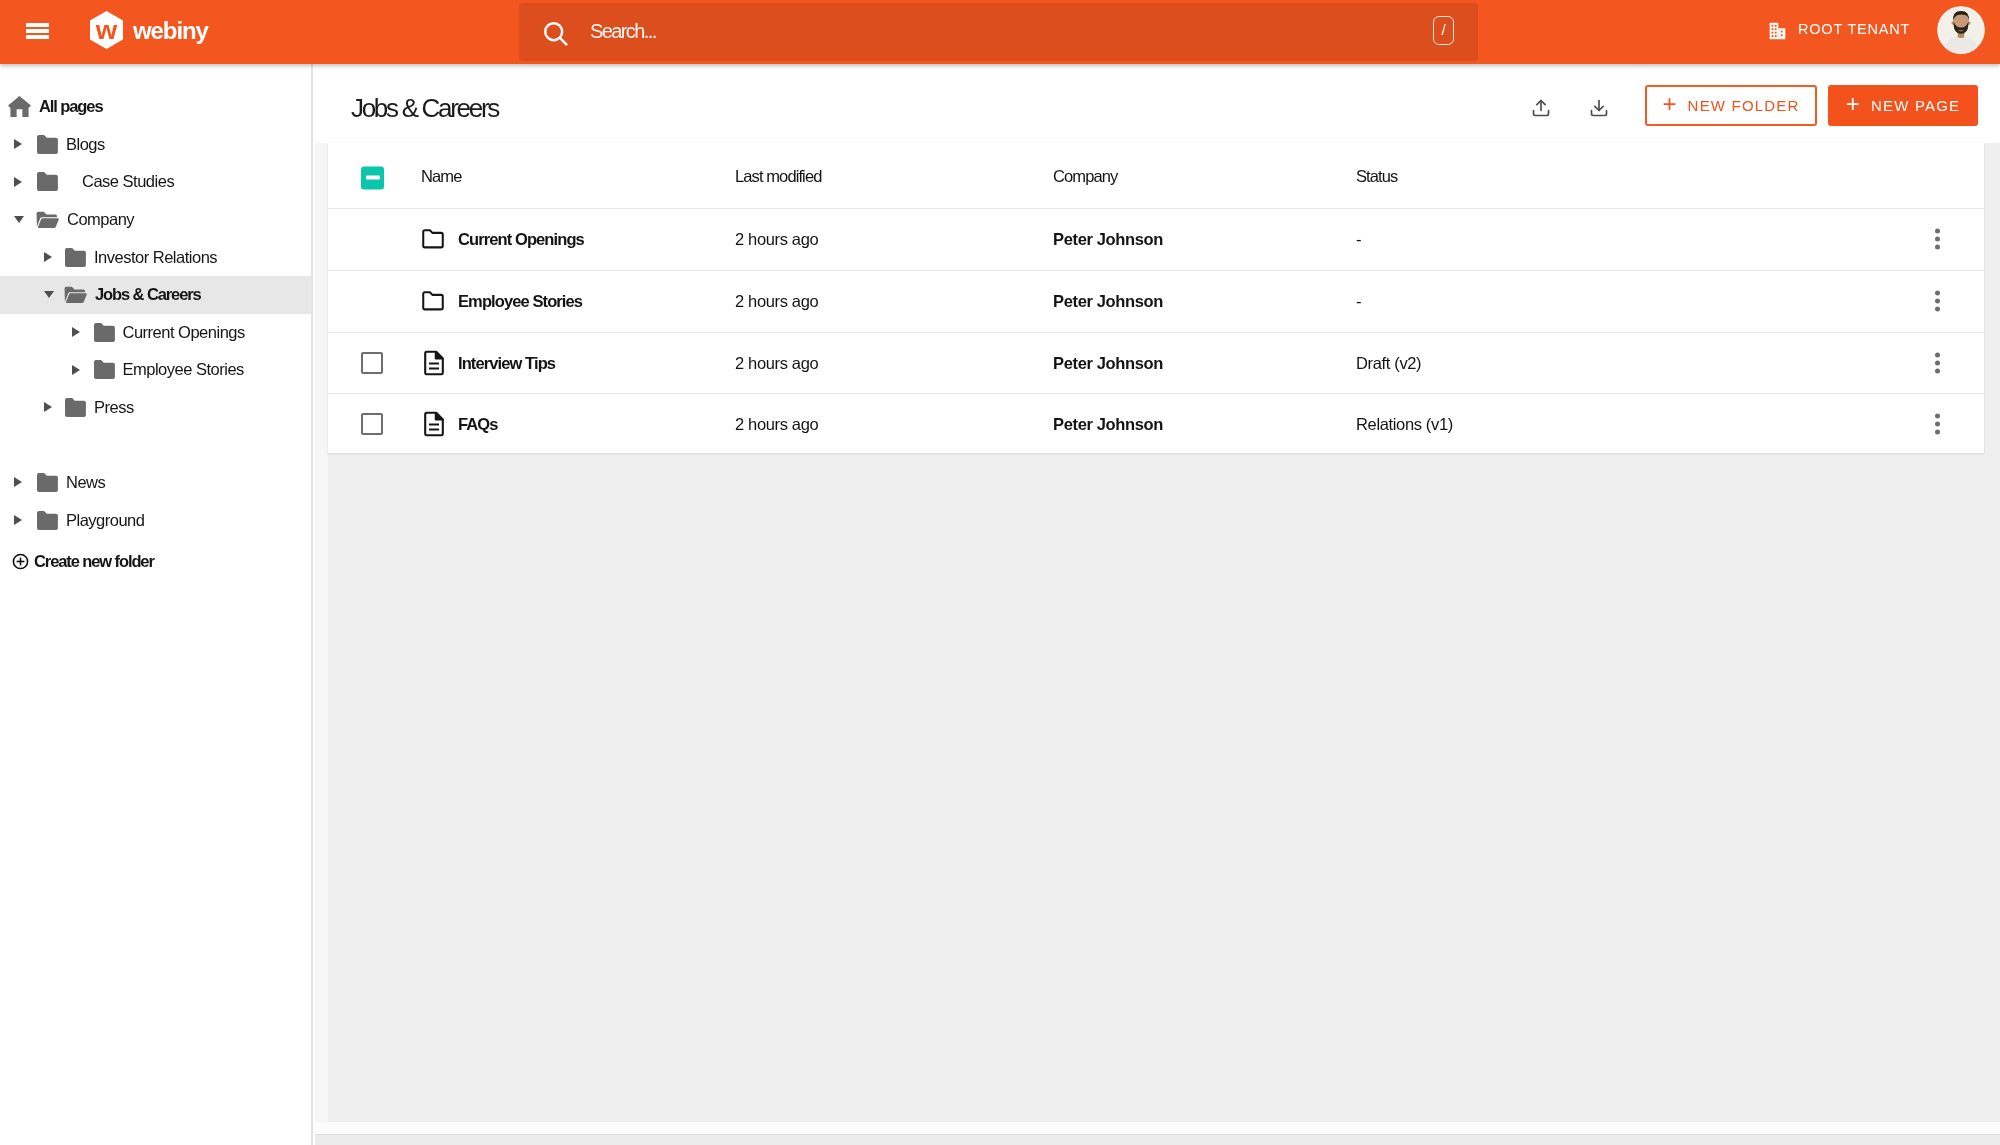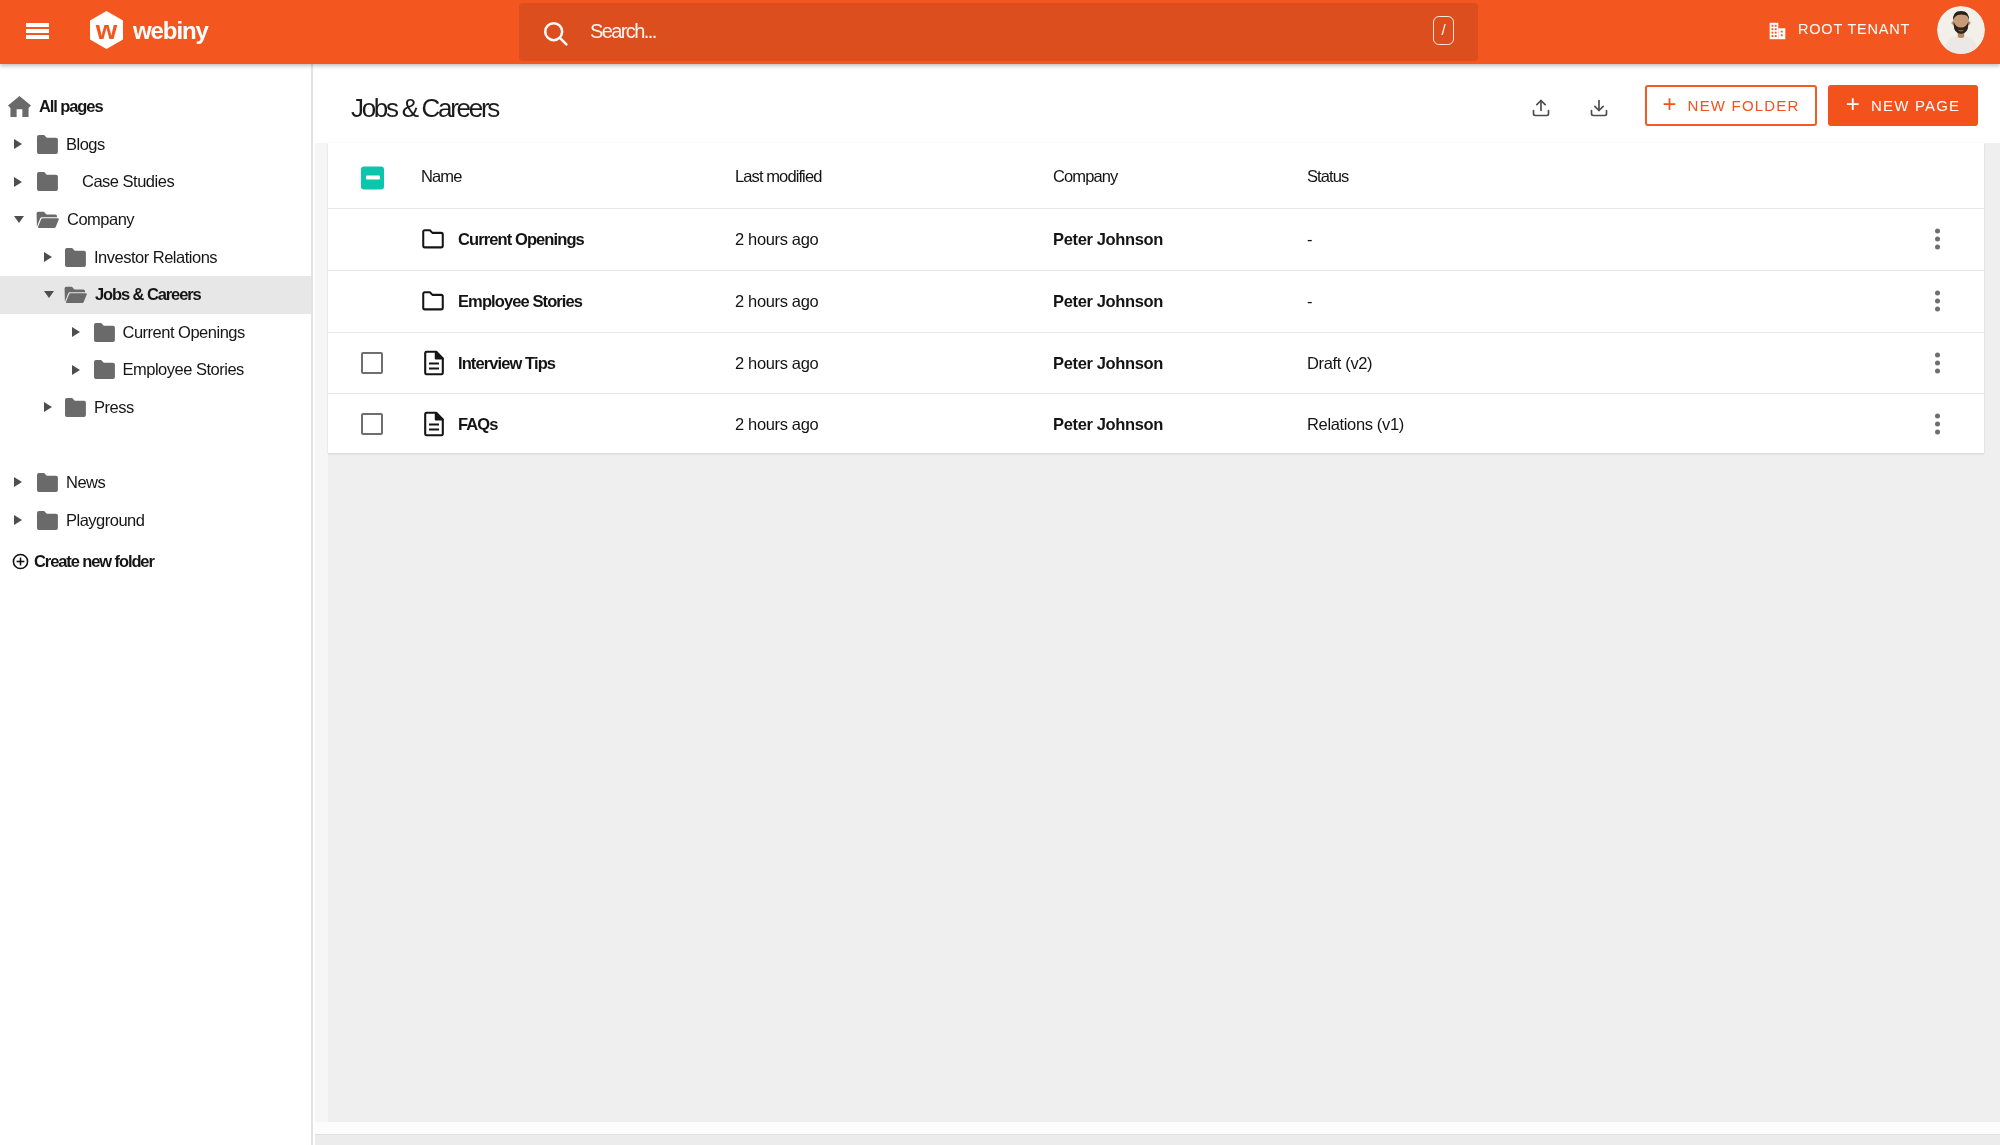--- a/index.html
+++ b/index.html
@@ -58,21 +58,21 @@
 
   
   .card { position:absolute; left:328px; top:143px; width:1656px; height:310px;
     background:#fff; box-shadow:0 1px 2px rgba(0,0,0,0.10), 0 0 1px rgba(0,0,0,0.08); }
   .trow { position:absolute; left:0; width:1656px; }
   .cell { position:absolute; top:50%; transform:translateY(-50%); font-size:16.5px;
     letter-spacing:-0.35px; color:#141414; white-space:nowrap; }
   .c-name   { left:130px; font-weight:bold; letter-spacing:-0.9px; }
   .c-mod    { left:407px; }
   .c-auth   { left:725px;font-weight:bold; }
-  .c-stat   { left:979px; }
+  .c-stat   { left:1028px; }
   .hdr  { font-weight:normal; letter-spacing:-0.9px; }
   .line { border-top:1px solid #e7e7e7; }
   .cb { position:absolute; left:33px; top:50%; transform:translateY(-50%);
     width:22px; height:22px; border:2px solid #6f6f6f; border-radius:2px; }
   .cb-teal { position:absolute; left:33px; top:calc(50% + 2px); transform:translateY(-50%);
     width:23px; height:23px; background:#0bc5ad; border-radius:3px; }
   .cb-teal div { position:absolute; left:4.5px; top:9.75px; width:14px; height:3.5px;
     background:#fff; border-radius:1px; }
   .rowicon { position:absolute; left:93px; top:50%; transform:translateY(-50%); }
   .kebab { position:absolute; left:1607px; top:50%; transform:translateY(-50%);

